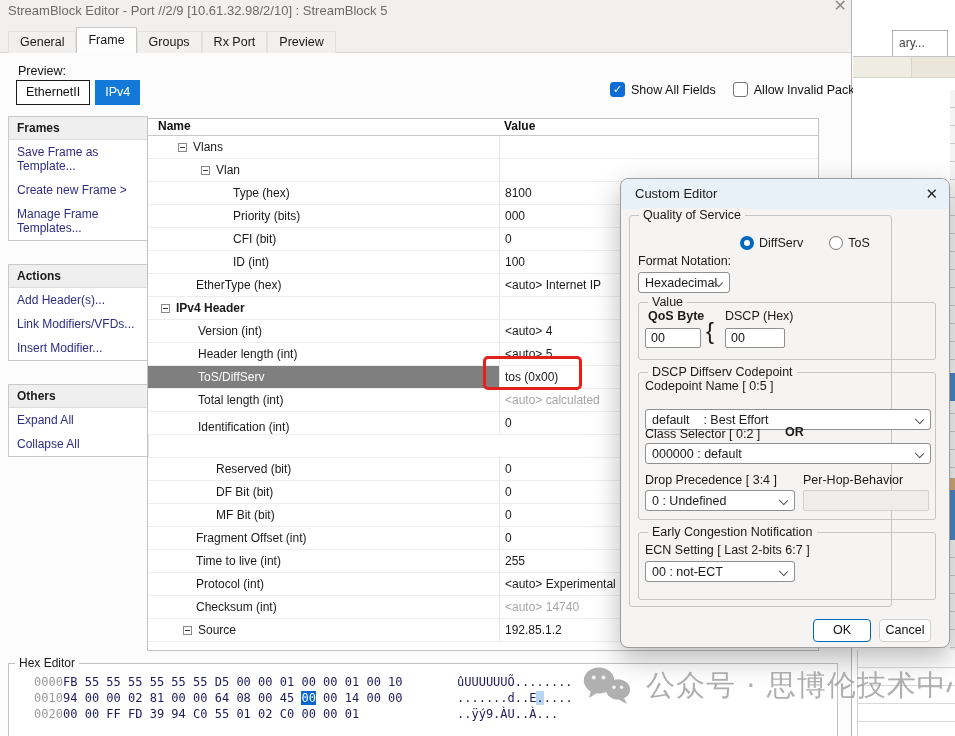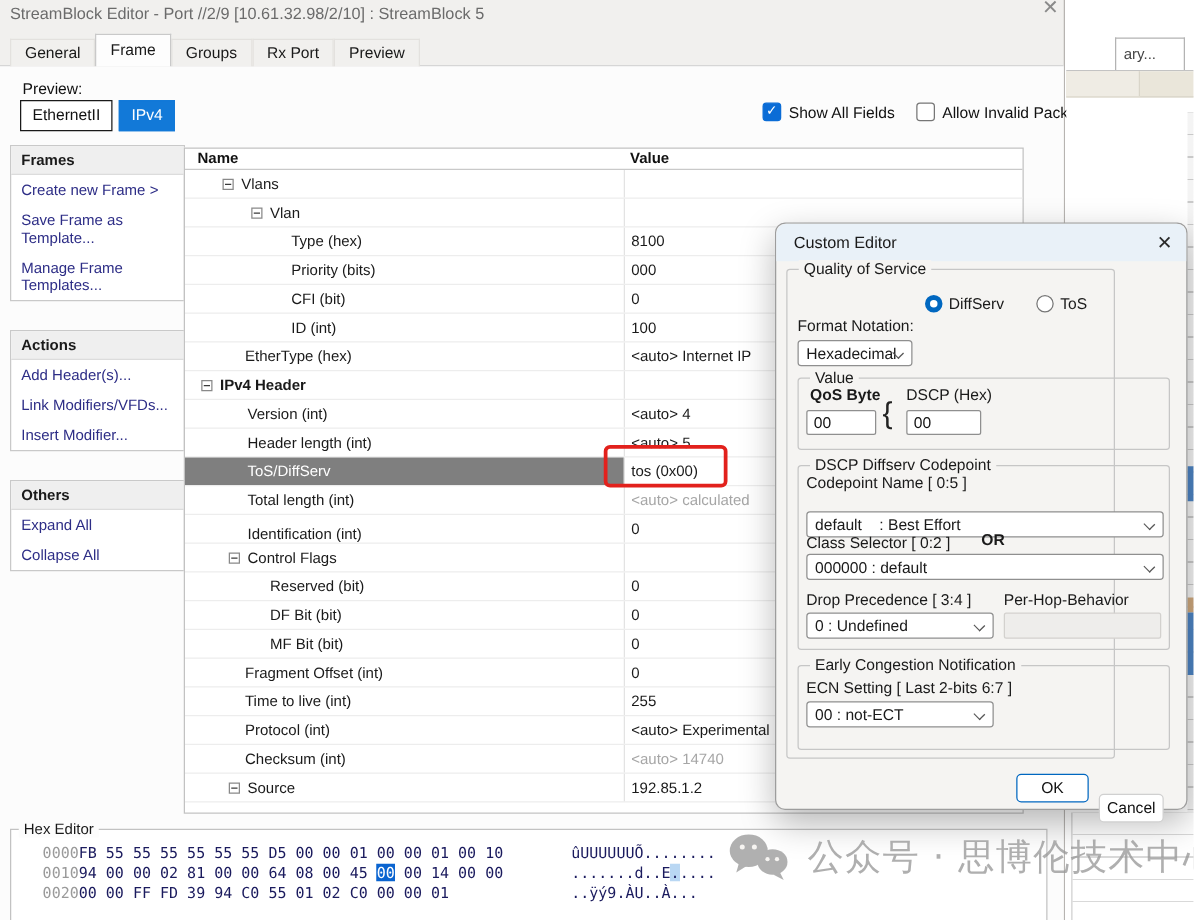--- a/index.html
+++ b/index.html
@@ -167,22 +167,22 @@
           </span>
           <span class="opt">
             <span class="cb"></span>
             <span>Allow Invalid Packets</span>
           </span>
         </div>
 
       <div class="sidebar">
           <div class="side-box">
             <div class="side-title">Frames</div>
+            <div class="side-item">Save Frame as Template...</div>
             <div class="side-item">Create new Frame &gt;</div>
-            <div class="side-item">Save Frame as Template...</div>
             <div class="side-item">Manage Frame Templates...</div>
           </div>
           <div class="side-box">
             <div class="side-title">Actions</div>
             <div class="side-item">Add Header(s)...</div>
             <div class="side-item">Link Modifiers/VFDs...</div>
             <div class="side-item">Insert Modifier...</div>
           </div>
           <div class="side-box">
             <div class="side-title">Others</div>
@@ -272,24 +272,20 @@
               </div>
               <div class="value-cell gray">&lt;auto&gt; calculated</div>
             </div>
             <div class="tree-row">
               <div class="name-cell" style="padding-left: 50px; align-items: flex-end;">
                 <span class="tlabel">Identification (int)</span>
               </div>
               <div class="value-cell">0</div>
             </div>
             <div class="tree-row">
-              <div class="name-cell" style="padding-left: 35px;">
-                <span class="tbox"></span>
-                <span class="tlabel">Control Flags</span>
-              </div>
               <div class="value-cell"></div>
             </div>
             <div class="tree-row">
               <div class="name-cell" style="padding-left: 68px;">
                 <span class="tlabel">Reserved (bit)</span>
               </div>
               <div class="value-cell">0</div>
             </div>
             <div class="tree-row">
               <div class="name-cell" style="padding-left: 68px;">
@@ -418,21 +414,21 @@
         <span class="group-label">Early Congestion Notification</span>
         <span class="lbl" style="left:6px; top:10px;">ECN Setting [ Last 2-bits 6:7 ]</span>
         <div class="combo" style="left:6px; top:28px; width:150px;">
           <span>00 : not-ECT</span>
           <span class="chev"></span>
         </div>
       </div>
     </div>
 
     <button class="btn default" style="left:192px; top:440px; width:58px;">OK</button>
-    <button class="btn" style="left:258px; top:440px; width:52px;margin-top:16px;">Cancel</button>
+    <button class="btn" style="left:258px; top:440px; width:52px;">Cancel</button>
   </div>
 
   <div class="watermark">
     <svg width="50" height="40" viewBox="0 0 50 40">
       <ellipse cx="16" cy="14.5" rx="15.2" ry="13" fill="#9b9b9b"></ellipse>
       <path d="M8 25 L6 32 L14 27 Z" fill="#9b9b9b"></path>
       <circle cx="10.8" cy="11.5" r="2" fill="#f4f1ee"></circle>
       <circle cx="20.5" cy="11.5" r="2" fill="#f4f1ee"></circle>
       <ellipse cx="35" cy="23.5" rx="12" ry="10.2" fill="#9b9b9b"></ellipse>
       <path d="M41 32 L44 38 L35.5 33.5 Z" fill="#9b9b9b"></path>

